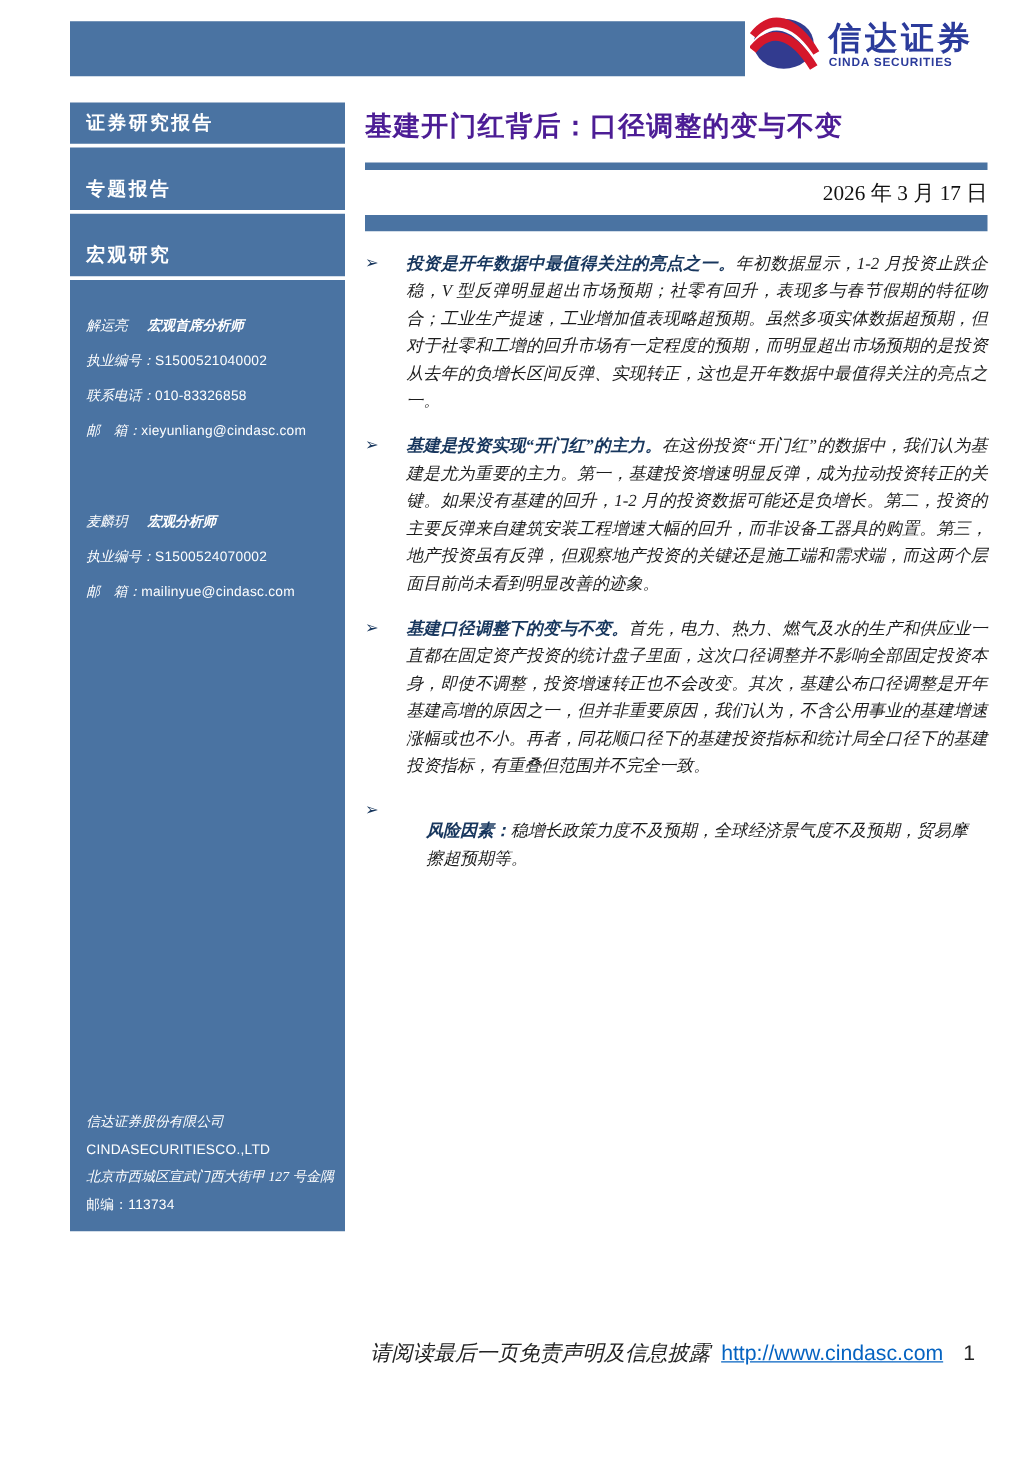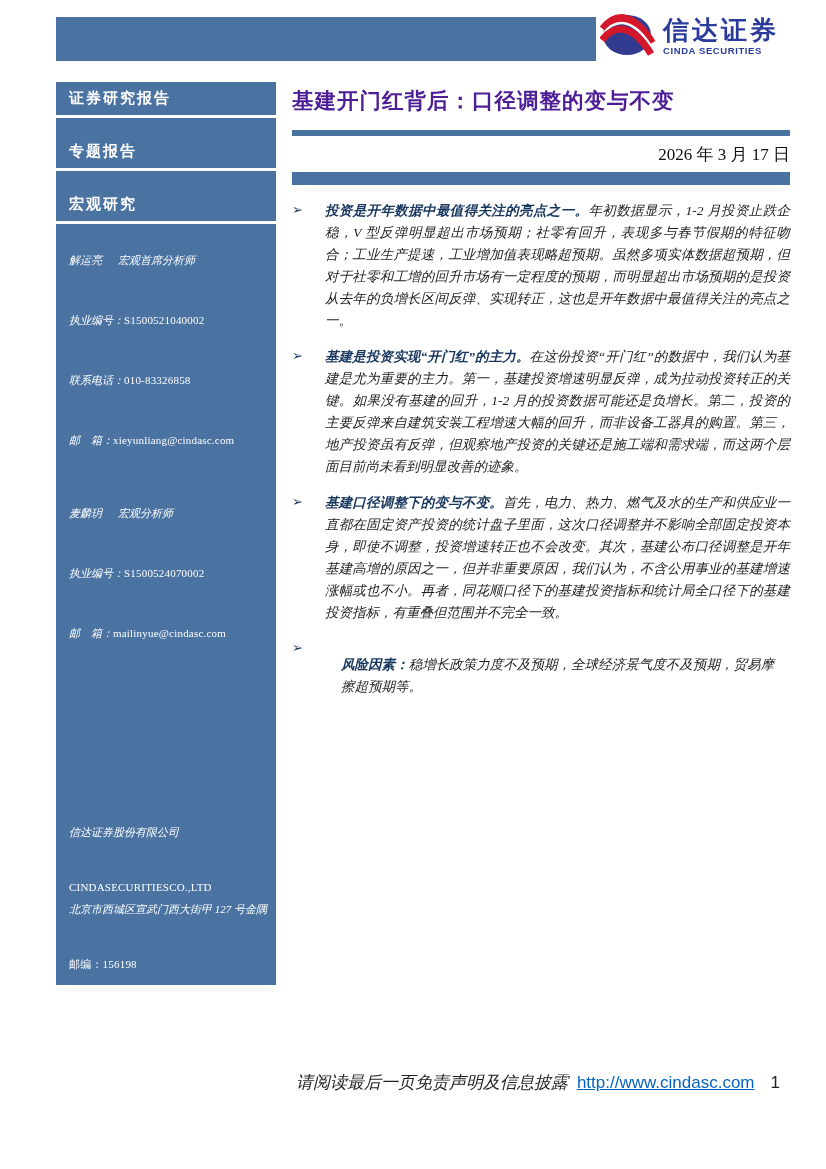--- a/index.html
+++ b/index.html
@@ -27,22 +27,22 @@
   }
   .side-tab{
     height:36px;box-sizing:border-box;border-bottom:3px solid #ffffff;
     display:flex;align-items:center;padding-left:13px;
     font-size:15px;font-weight:bold;letter-spacing:2px;flex:none;
   }
   .analyst-block{padding:12px 8px 0 13px;font-size:11px;}
   .analyst-block.second{padding-top:28px;}
   .info-row{margin-bottom:13px;display:flex;align-items:baseline;white-space:nowrap;}
   .cn{font-family:"Liberation Serif",serif;font-style:italic;}
-  .en{font-family:Liberation Serif, serif;font-style:normal;letter-spacing:0.2px;margin-top:33px;}
-  .analyst-title{margin-left:16px;}
+  .en{font-family:Liberation Sans, sans-serif;font-style:normal;letter-spacing:0.2px;}
+  .analyst-title{margin-left:16px;font-weight:bold;}
   .company-block{
     margin-top:auto;padding:0 8px 10px 13px;font-size:11px;line-height:22px;
   }
   .company-block div{white-space:nowrap;}
   
   .main{position:absolute;left:292px;top:86px;width:498px;}
   .doc-title{
     font-size:21.5px;font-weight:bold;color:#4c1d95;letter-spacing:1px;
     font-family:"Liberation Sans",sans-serif;white-space:nowrap;
   }
@@ -134,21 +134,21 @@
     <div class="info-row">
       <span class="cn">邮　箱：</span>
       <span class="en">mailinyue@cindasc.com</span>
     </div>
   </div>
 
   <div class="company-block">
     <div class="cn">信达证券股份有限公司</div>
     <div class="en">CINDASECURITIESCO.,LTD</div>
     <div class="cn">北京市西城区宣武门西大街甲 127 号金隅</div>
-    <div class="en">邮编：156198</div>
+    <div class="en">邮编：113734</div>
   </div>
 </div>
 
 <div class="main">
   <div class="doc-title">基建开门红背后：口径调整的变与不变</div>
   <div class="rule-thin"></div>
   <div class="date-row">2026 年 3 月 17 日</div>
   <div class="rule-thick"></div>
 
   <div class="bullets">

